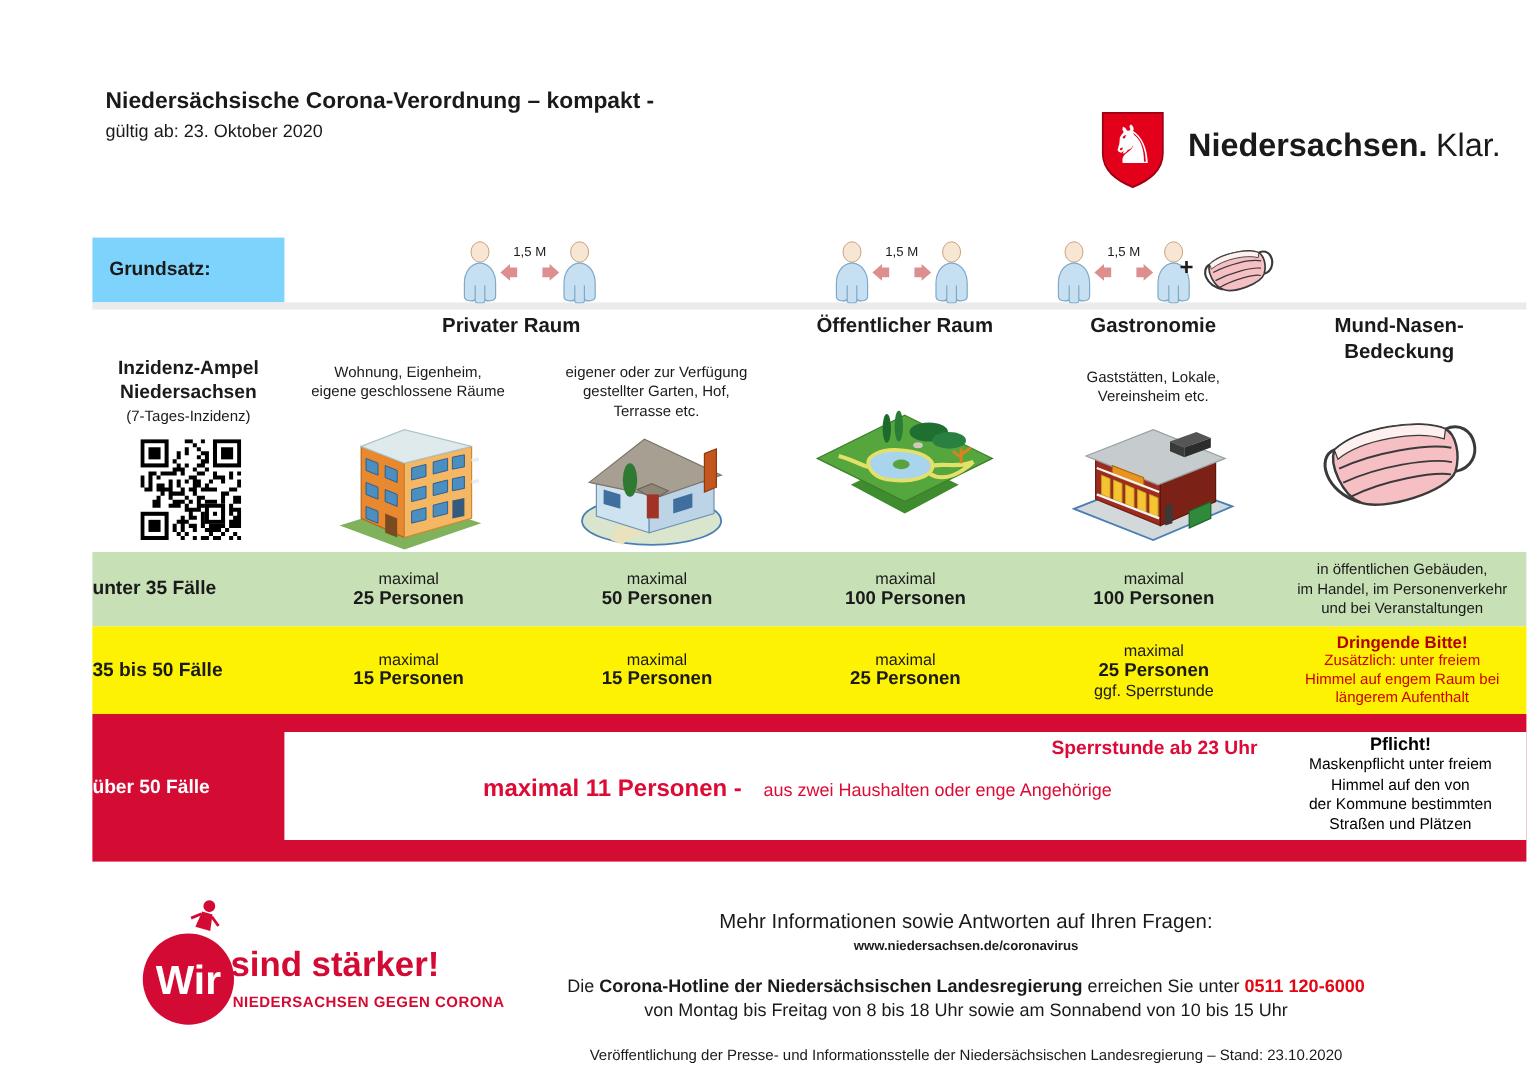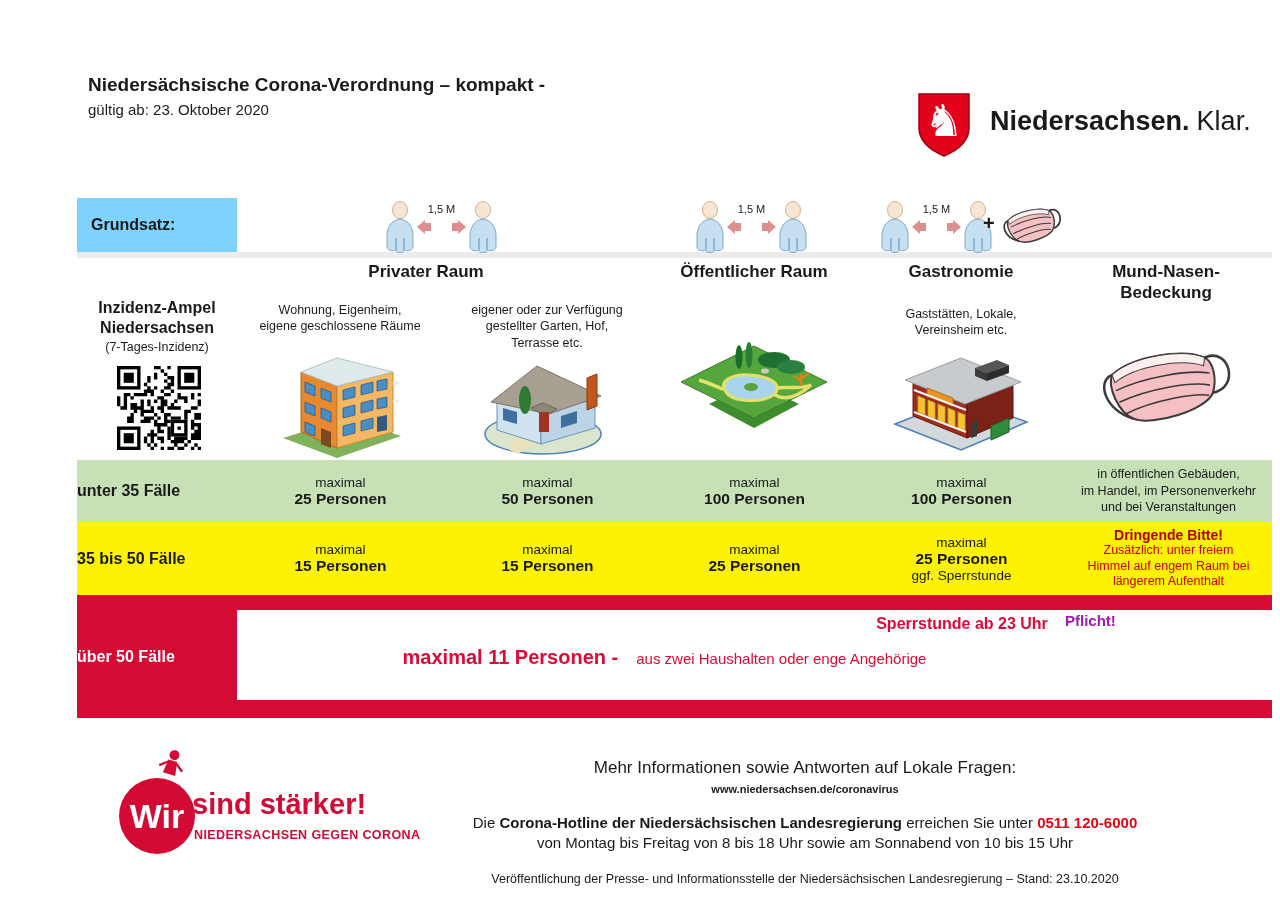--- a/index.html
+++ b/index.html
@@ -54,21 +54,21 @@
   .mask-note-green{font-size:12.5px;line-height:1.32;}
   .mask-note-yellow .t{font-size:14px;font-weight:bold;color:#b20000;}
   .mask-note-yellow .n{font-size:12.5px;line-height:1.25;color:#cc0000;}
 
   .red-panel{position:absolute;left:160px;top:15px;width:1035px;height:90px;background:#fff;}
   .red-panel .sperr{position:absolute;left:612px;top:5px;width:226px;text-align:center;
                     font-size:16px;font-weight:bold;color:#dc0a34;}
   .red-panel .main{position:absolute;left:0;top:36px;width:855px;text-align:center;color:#dc0a34;}
   .red-panel .main .big{font-size:20px;font-weight:bold;}
   .red-panel .main .rest{font-size:15px;margin-left:18px;}
-  .red-panel .maskp{position:absolute;left:828px;top:2px;width:204px;text-align:left;color:#a21caf;}
+  .red-panel .maskp{position:absolute;left:828px;top:2px;width:204px;text-align:center;color:#000000;}
   .red-panel .maskp .t{font-size:15px;font-weight:bold;}
   .red-panel .maskp .n{font-size:13px;line-height:1.28;}
 
   
   .campaign{left:80px;top:738px;width:330px;height:145px;}
   .campaign .slogan{position:absolute;left:112px;top:50px;font-size:29px;font-weight:bold;color:#d30a33;white-space:nowrap;}
   .campaign .subline{position:absolute;left:114px;top:90px;font-size:12.5px;font-weight:bold;
                      letter-spacing:0.4px;color:#d30a33;white-space:nowrap;}
   .ftext{left:390px;top:758px;width:830px;text-align:center;}
   .ftext .l1{font-size:17px;}
@@ -310,20 +310,24 @@
 
 <div class="abs rule-row row-red">
   <div class="row-label">über 50 Fälle</div>
   <div class="red-panel">
     <div class="sperr">Sperrstunde ab 23 Uhr</div>
     <div class="main">
       <span class="big">maximal 11 Personen -</span><span class="rest">aus zwei Haushalten oder enge Angehörige</span>
     </div>
     <div class="maskp">
       <div class="t">Pflicht!</div>
+      <div class="n preline">Maskenpflicht unter freiem
+Himmel auf den von
+der Kommune bestimmten
+Straßen und Plätzen</div>
     </div>
   </div>
 </div>
 
 <div class="abs campaign">
   <svg width="155" height="155" viewBox="0 0 155 155">
     <defs>
       <g id="cfig" stroke="#d30a33" stroke-width="2.4" fill="#d30a33">
         <circle cx="0" cy="-64" r="5" stroke="none"></circle>
         <path d="M-4.5,-58 L4.5,-58 L6.5,-44 L-6.5,-44 Z" stroke="none"></path>
@@ -347,20 +351,20 @@
         <use href="#cfig" transform="rotate(16) scale(0.99)"></use> 
       </g>
     <circle cx="77" cy="78" r="38" fill="#d30a33"></circle>
     <text x="77" y="90" text-anchor="middle" font-size="34" font-weight="bold" fill="#ffffff">Wir</text>
   </svg>
   <div class="slogan">sind stärker!</div>
   <div class="subline">NIEDERSACHSEN GEGEN CORONA</div>
 </div>
 
 <div class="abs ftext">
-  <div class="l1">Mehr Informationen sowie Antworten auf Lokale Fragen:</div>
+  <div class="l1">Mehr Informationen sowie Antworten auf Ihren Fragen:</div>
   <div class="url">www.niedersachsen.de/coronavirus</div>
   <div class="hot">
     <span>Die </span><span class="b">Corona-Hotline der Niedersächsischen Landesregierung</span><span> erreichen Sie unter </span><span class="num">0511 120-6000</span>
   </div>
   <div class="hot2">von Montag bis Freitag von 8 bis 18 Uhr sowie am Sonnabend von 10 bis 15 Uhr</div>
   <div class="pub">Veröffentlichung der Presse- und Informationsstelle der Niedersächsischen Landesregierung – Stand: 23.10.2020</div>
 </div>
 
 </body></html>

